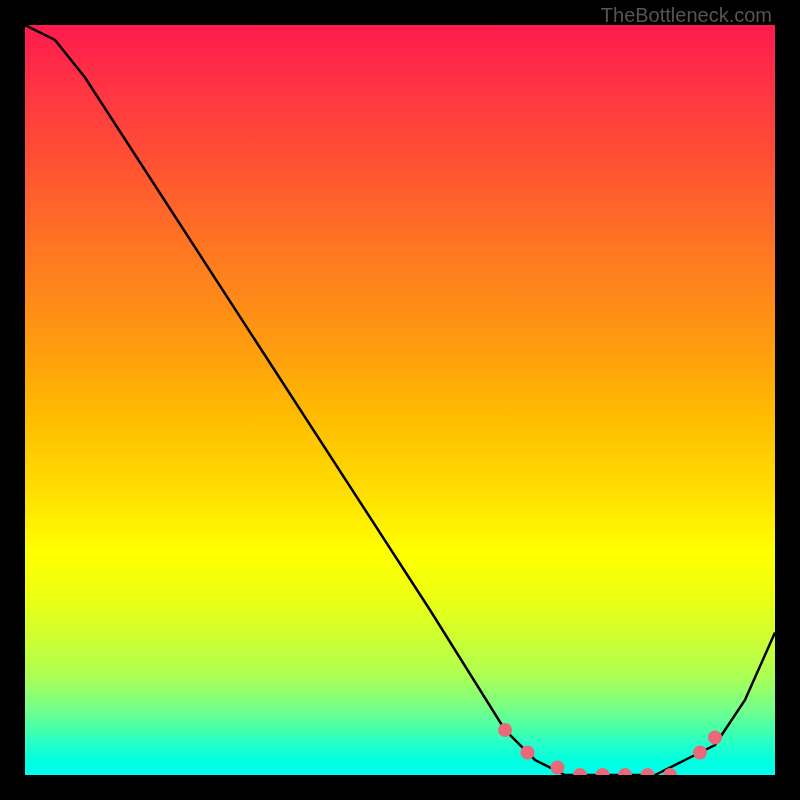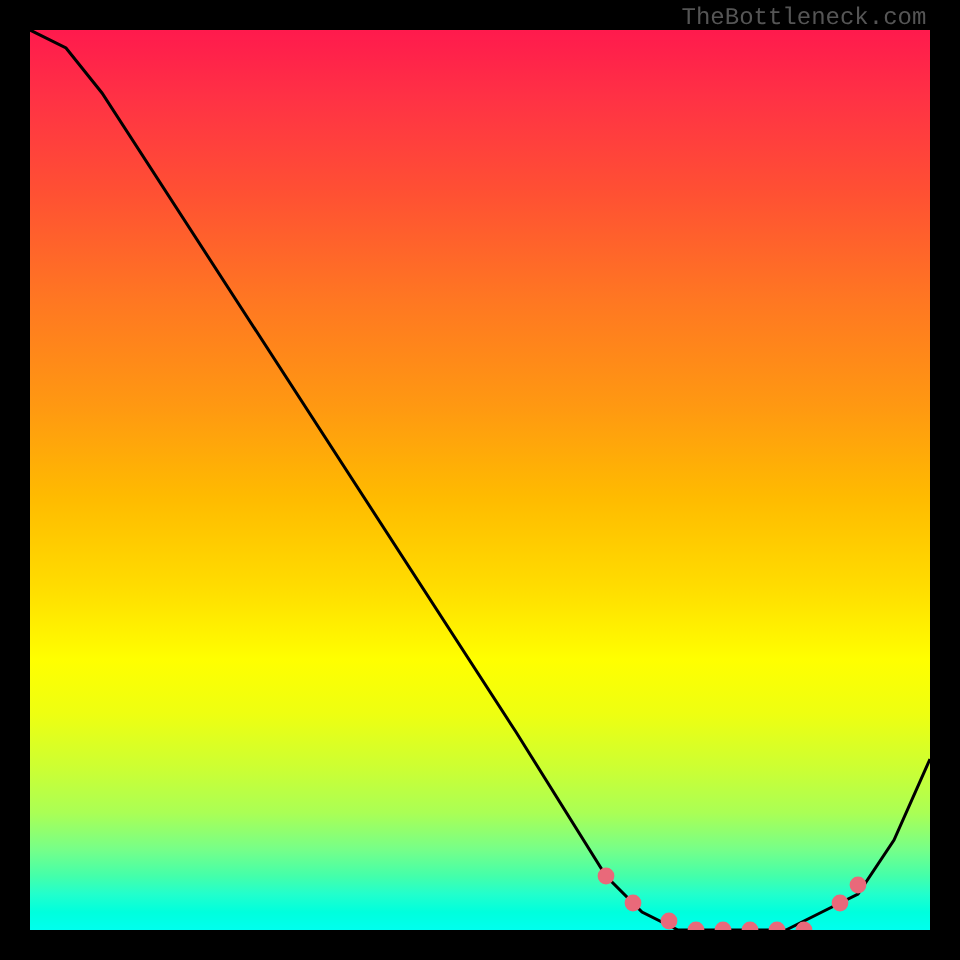--- a/index.html
+++ b/index.html
@@ -1,17 +1,17 @@
 <!DOCTYPE html>
 <html><head>
 <meta charset="utf-8">
 <style>
   * { margin: 0; padding: 0; box-sizing: border-box; }
   body { width: 800px; height: 800px; background: #000; position: relative; overflow: hidden; font-family: Arial, sans-serif; }
-  .frame { position: absolute; top: 0; left: 0; width: 800px; height: 800px; background: #000; font-family: Liberation Mono, monospace; }
+  .frame { position: absolute; top: 0; left: 0; width: 800px; height: 800px; background: #000; }
   .plot-area {
     position: absolute;
     top: 25px;
     left: 25px;
     width: 750px;
     height: 750px;
     background: linear-gradient(to bottom,
       #ff1a4d 0%,
       #ff3344 8%,
       #ff5033 18%,

